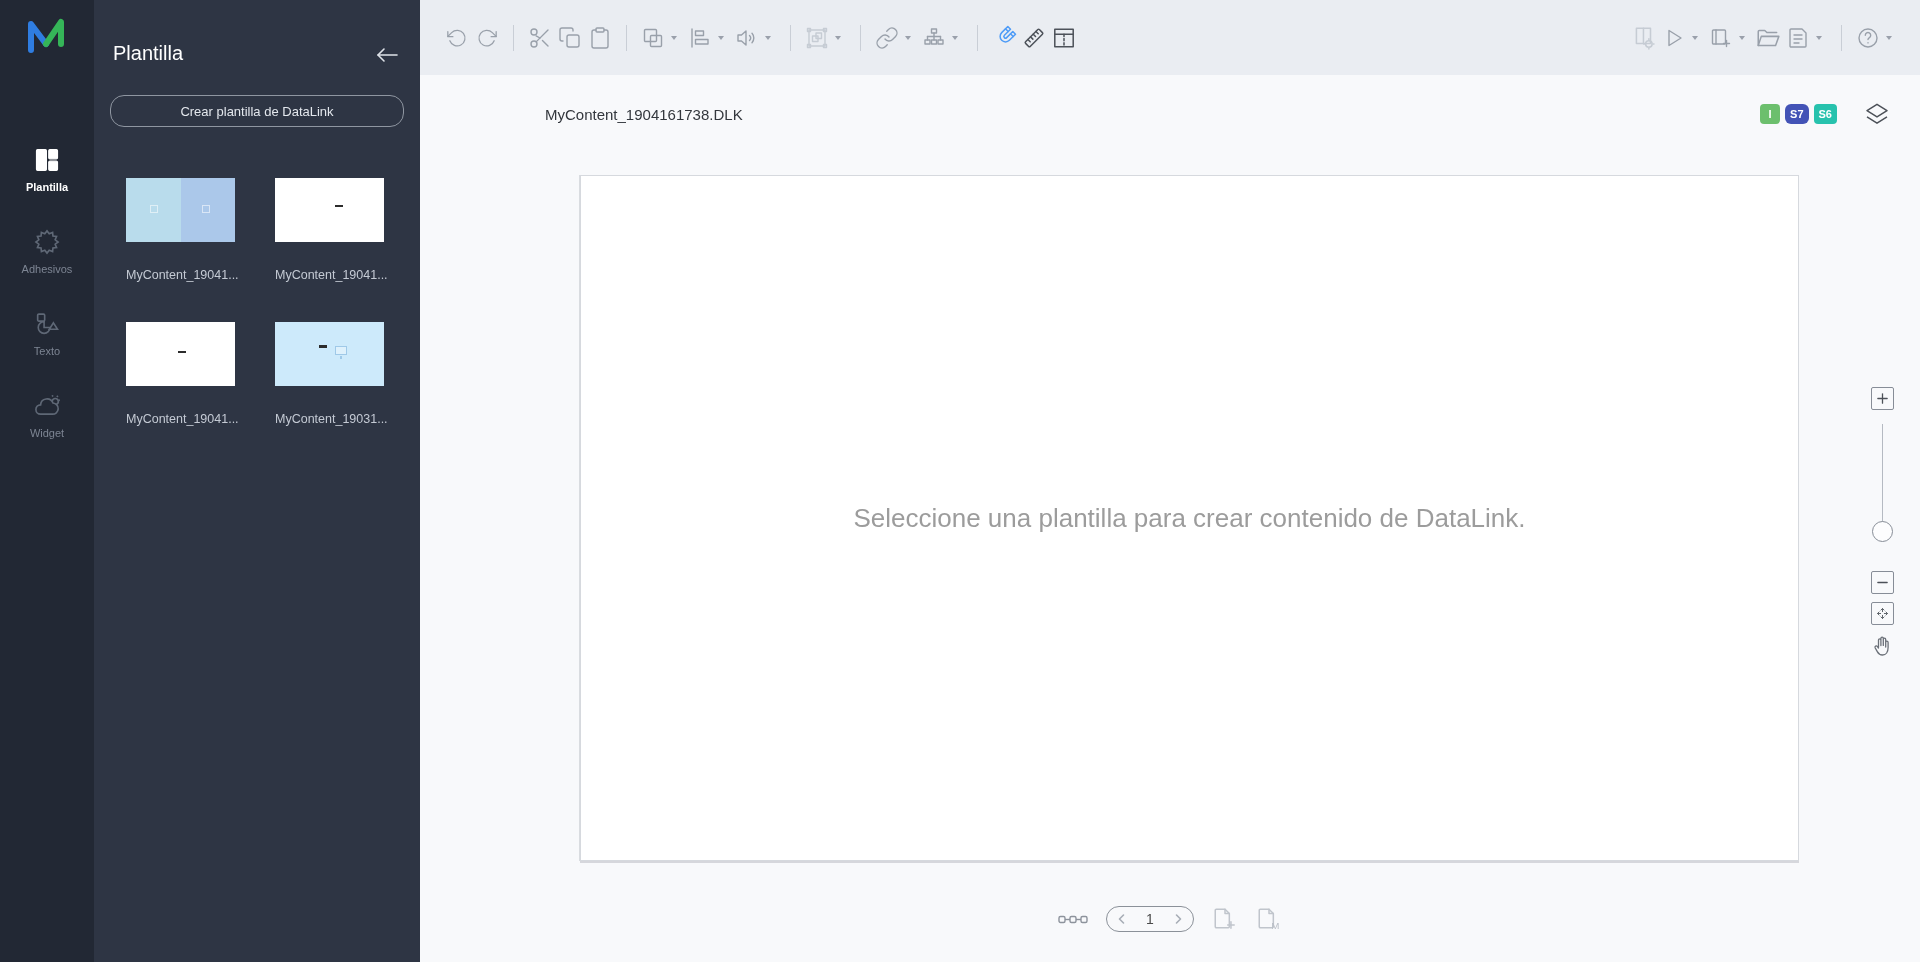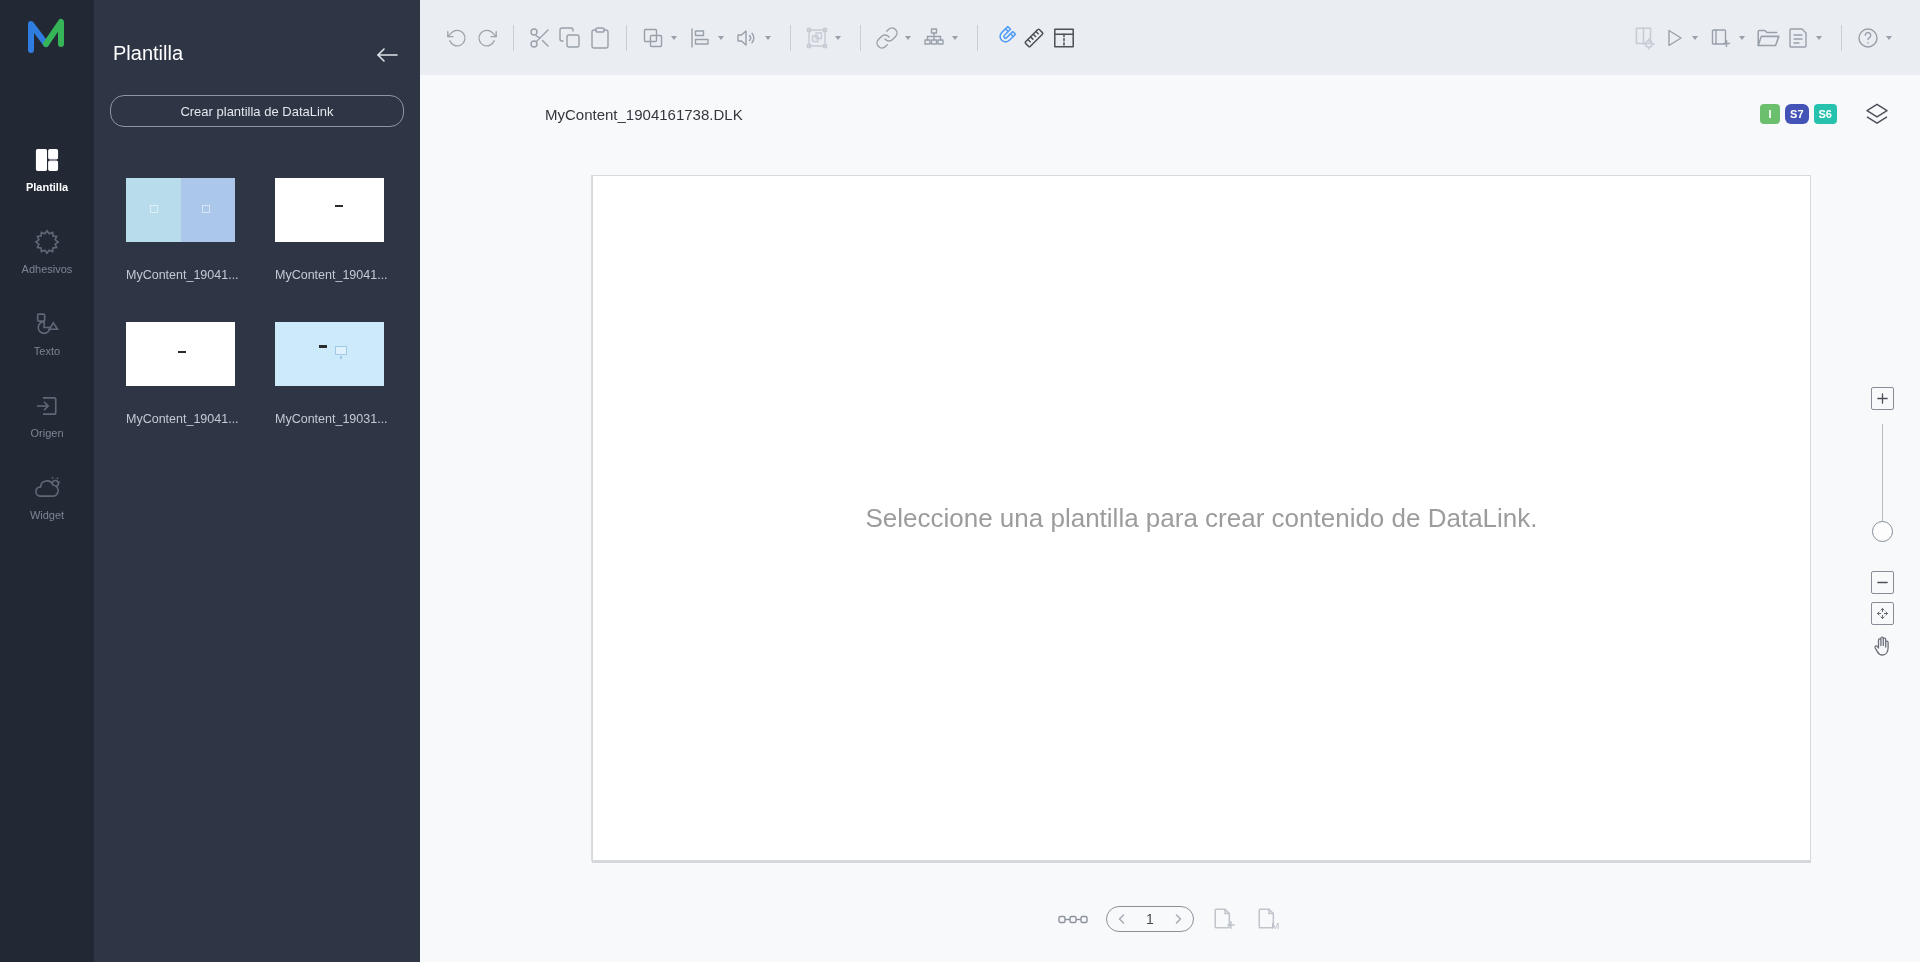--- a/index.html
+++ b/index.html
@@ -62,21 +62,21 @@
   .doc-title { position:absolute; left:545px; top:106px; font-size:15px; color:#33373d; z-index:1; }
   .badges { position:absolute; right:83px; top:104px; display:flex; gap:5px; z-index:1; }
   .badge { height:20px; min-width:20px; padding:0 5px; border-radius:4px; color:#fff; font-size:11px;
     font-weight:bold; display:flex; align-items:center; justify-content:center; }
   .badge.b0 { background:#6cbf6d; }
   .badge.b1 { background:#4353b6;border-radius:6px; }
   .badge.b2 { background:#27c2ad; }
   .layers-btn { position:absolute; left:1862px; top:100px; width:30px; height:30px; cursor:pointer; z-index:1; }
 
   
-  .canvas { position:absolute; left:592px; top:175px; width:1219px; height:686px; background:#ffffff;
+  .canvas { position:absolute; left:580px; top:175px; width:1219px; height:686px; background:#ffffff;
     border:1px solid #d6d9de; box-shadow:-1px 0 0 #d9dce0, 0 2px 0 rgba(185,188,194,.55);
     display:flex; align-items:center; justify-content:center; }
   .placeholder { font-size:26px; color:#9c9c9c; }
 
   
   .zoomctl { position:absolute; left:1868px; top:387px; width:28px; display:flex; flex-direction:column; align-items:center; z-index:1; }
   .zbtn { width:23px; height:23px; border:1px solid #878d97; border-radius:2px; background:transparent;
     display:flex; align-items:center; justify-content:center; cursor:pointer; }
   .zbtn svg { stroke:#4c5158; stroke-width:1.4; stroke-linecap:round; stroke-linejoin:round; fill:none; }
   .ztrack-wrap { position:relative; width:23px; height:120px; margin-top:14px; }
@@ -136,30 +136,20 @@
           <rect x="4" y="3.5" width="6" height="6" rx="1"></rect>
           <path d="M9.5 10a5 5 0 1 0 5 5h-5z"></path>
           <path d="M17.5 11 L21 16.5 L14 16.5 Z"></path>
         </svg>
       </span>
       <span class="nlabel">Texto</span>
     </div>
     <div class="nav-item">
       <span>
         <svg width="28" height="28" viewBox="0 0 24 24" fill="none" stroke-width="1.4">
-          <path d="M8.5 5H18a1.5 1.5 0 0 1 1.5 1.5v11A1.5 1.5 0 0 1 18 19H8.5"></path>
-          <line x1="3.5" y1="12" x2="13" y2="12"></line>
-          <polyline points="9.5 8.5 13 12 9.5 15.5"></polyline>
-        </svg>
-      </span>
-      <span class="nlabel">Origen</span>
-    </div>
-    <div class="nav-item">
-      <span>
-        <svg width="28" height="28" viewBox="0 0 24 24" fill="none" stroke-width="1.4">
           <path d="M6.5 19a4 4 0 0 1 0-8 5.5 5.5 0 0 1 10.6-1.6A4 4 0 0 1 16.5 19z"></path>
           <path d="M16.5 8.2a2.6 2.6 0 1 1 3.6 2.4"></path>
           <line x1="17" y1="4" x2="16.5" y2="2.8"></line>
             <line x1="20.5" y1="4.2" x2="21.3" y2="3.2"></line>
             <line x1="21.8" y1="7.2" x2="23" y2="7"></line>
         </svg>
       </span>
       <span class="nlabel">Widget</span>
     </div>
   </div>

